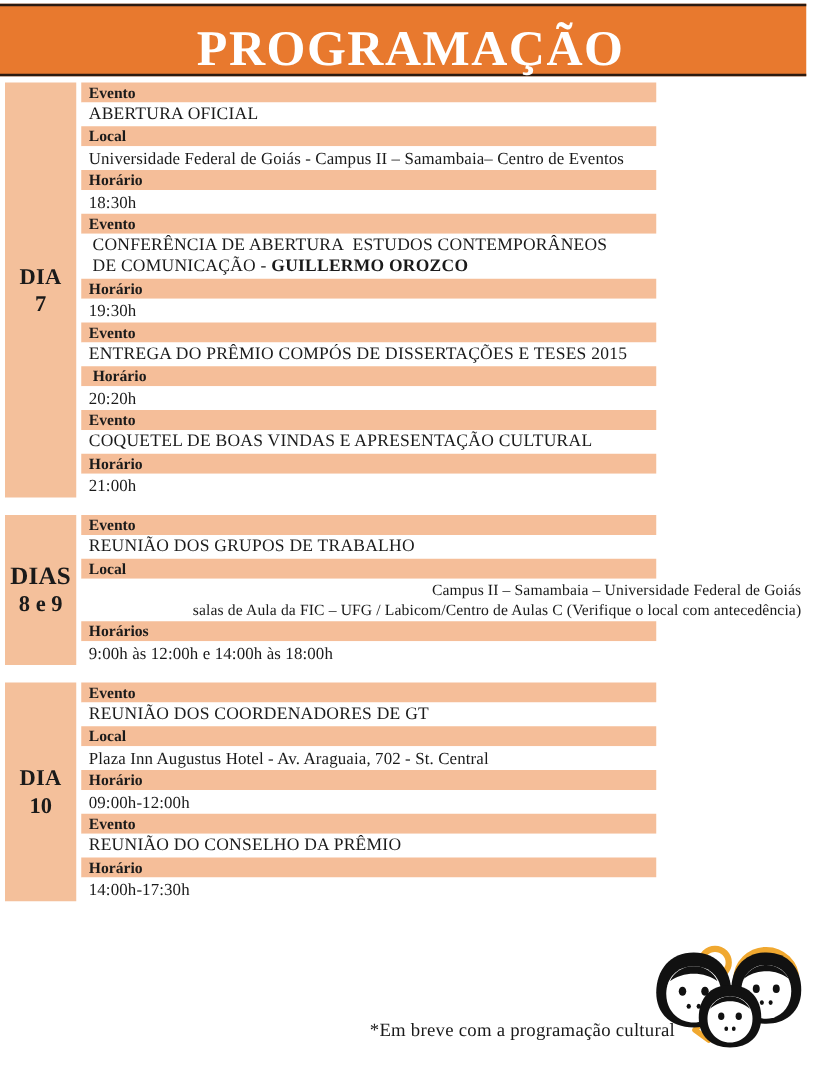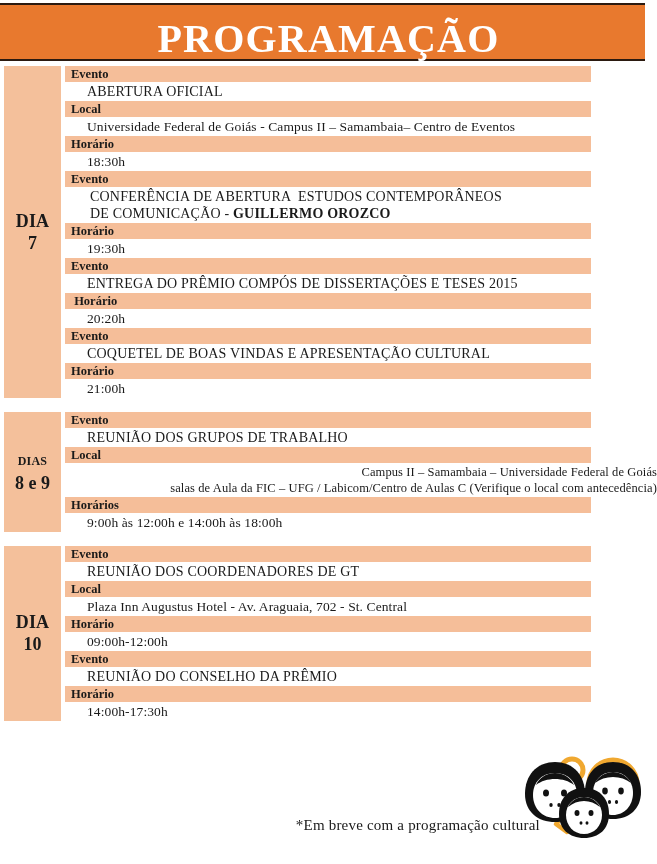--- a/index.html
+++ b/index.html
@@ -66,51 +66,50 @@
     justify-content: center;
     text-align: right;
   }
   .day-word {
     font-weight: bold;
     font-size: 18px;
     line-height: 21px;
     letter-spacing: 0.2px;
   }
   .day-word.small {
-    font-size: 12px;
+    font-size: 20px;
   }
   .day-num {
     font-weight: bold;
     font-size: 18px;
     line-height: 22px;
   }
   .rows-col {
     flex: 1;
     min-width: 0;
     padding-left: 4px;
   }
   .row-label {
     background: #F5BE99;
     font-weight: bold;
     font-size: 12.5px;
     line-height: 14px;
     padding: 1px 0 1px 6px;
-    width: 526px;
+    width: 460px;
     box-sizing: border-box;
     white-space: pre;
   }
   .row-value {
     background: #ffffff;
     font-size: 13.5px;
     line-height: 17px;
     padding: 1px 0 1px 6px;
     width: 576px;
     box-sizing: border-box;
     letter-spacing: 0.1px;
-    margin-left: 16px;
   }
   .row-value.caps {
     font-size: 14px;
     letter-spacing: 0.2px;
   }
   .row-value .bold {
     font-weight: bold;
   }
   .row-value .line {
     display: block;

